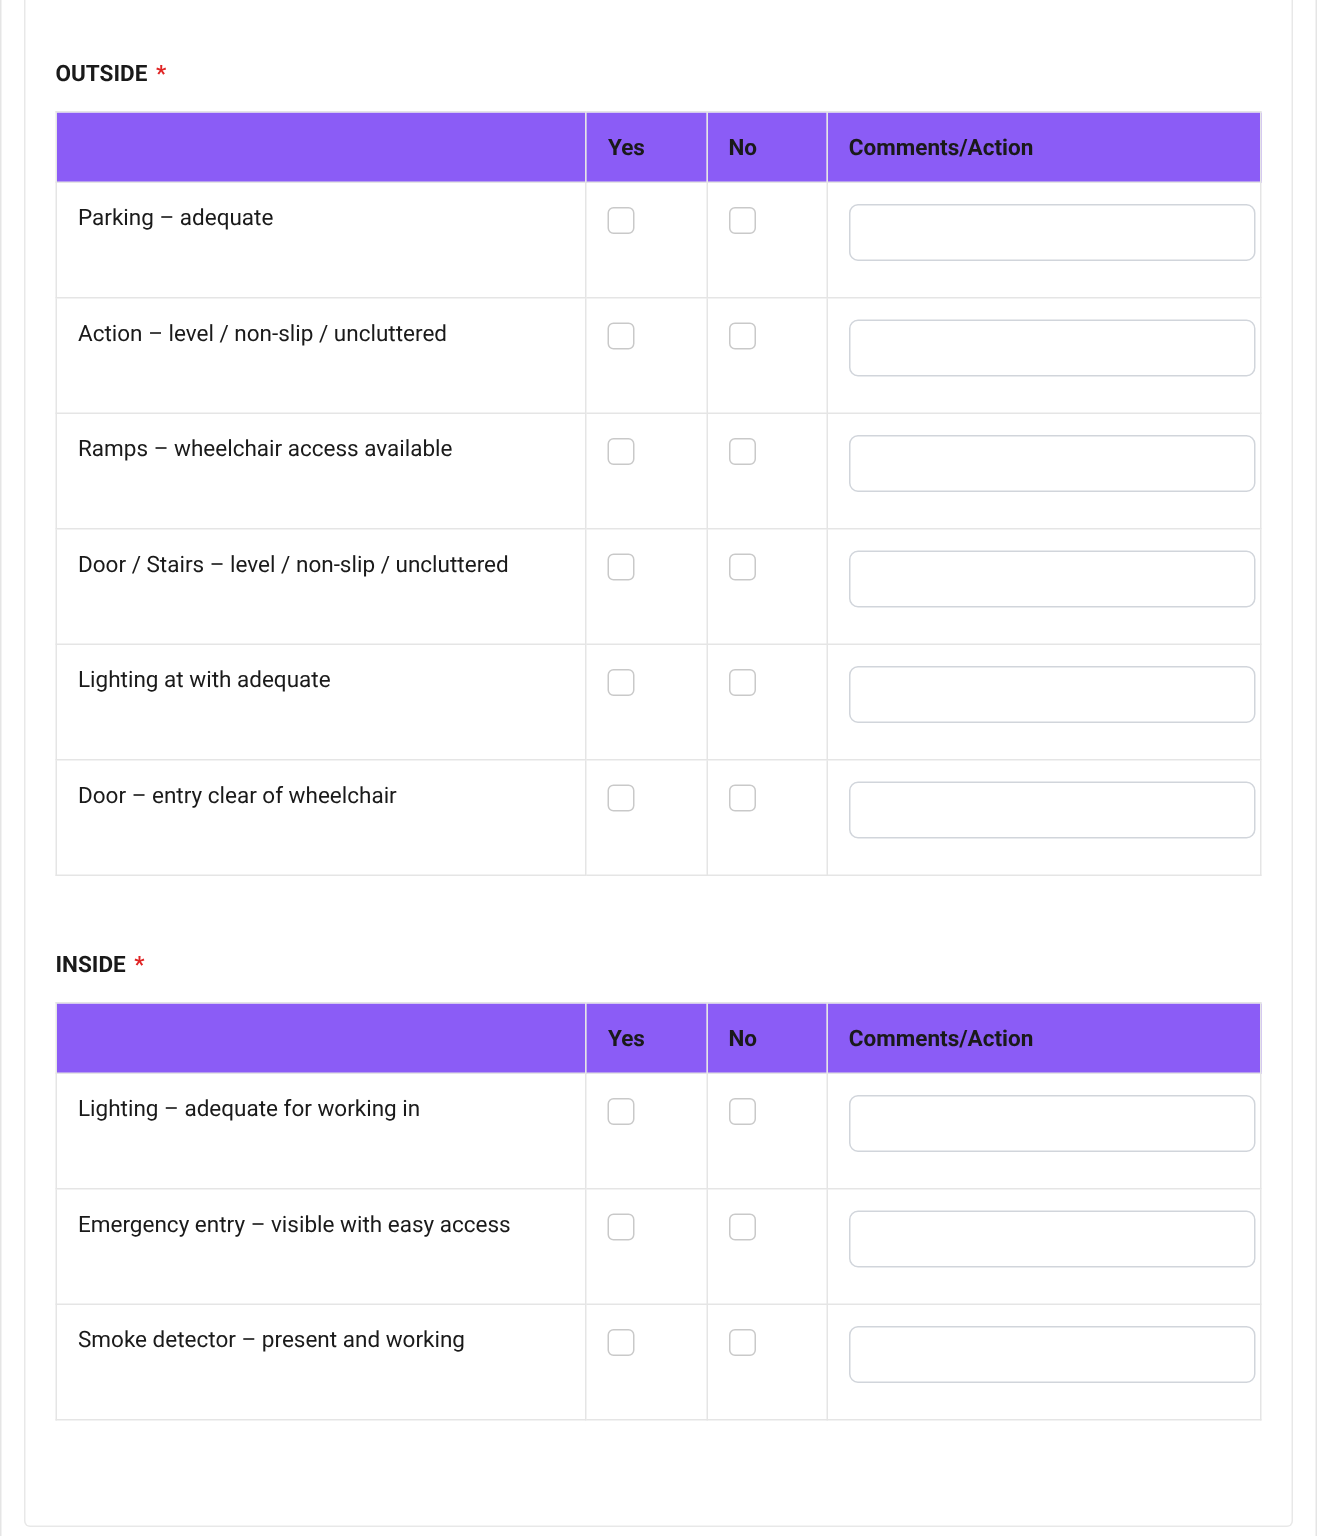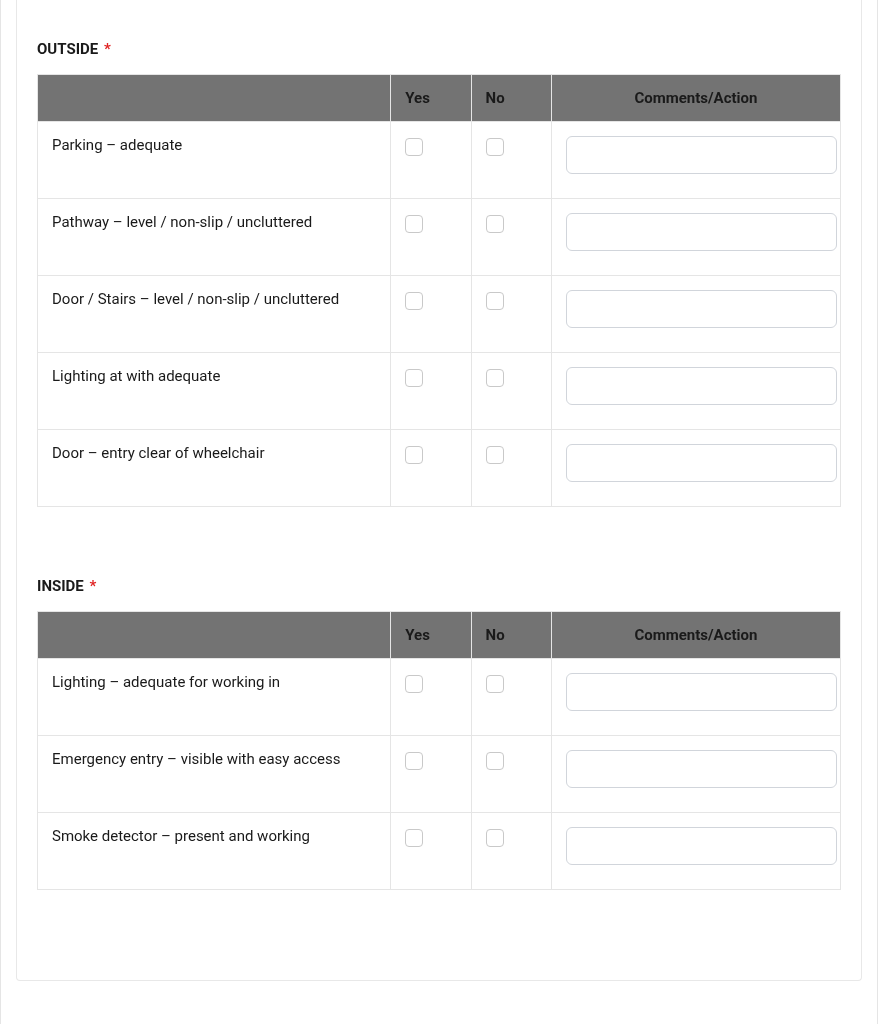--- a/index.html
+++ b/index.html
@@ -24,21 +24,21 @@
     }
     .inner-card {
       background: #fff;
       margin: 0 15px;
       border: 1px solid #e8e8e8;
       border-top: none;
       border-radius: 0 0 4px 4px;
       padding: 40px 20px 20px 20px;
     }
     .section {
-      margin-bottom: 70px;
+      margin-bottom: 50px;
     }
     .section-title {
       font-weight: 700;
       font-size: 15px;
       margin-bottom: 16px;
       color: #1a1a1a;
     }
     .required {
       color: #e02424;
       margin-left: 2px;
@@ -51,32 +51,31 @@
     table.checklist th,
     table.checklist td {
       border: 1px solid #e5e5e5;
       padding: 12px 14px;
       text-align: left;
       vertical-align: top;
     }
     table.checklist th {
       font-weight: 700;
       font-size: 15px;
-      background: #737373;
+      background: #8b5cf6;
       padding: 14px;
     }
     table.checklist th.col-item {
       width: 44%;
     }
     table.checklist th.col-check {
       width: 10%;
     }
     table.checklist th.col-comment {
       width: 36%;
-      text-align: center;
     }
     table.checklist td {
       padding: 14px 3px 24px 14px;
     }
     .item-label {
       font-size: 15px;
       color: #1a1a1a;
     }
     .checkbox {
       appearance: none;
@@ -126,21 +125,27 @@
           </tr>
         </thead>
         <tbody>
           <tr>
             <td><span class="item-label">Parking – adequate</span></td>
             <td><input type="checkbox" class="checkbox" style=""></td>
             <td><input type="checkbox" class="checkbox" style=""></td>
             <td><input type="text" class="comment-input" value="" style=""></td>
           </tr>
           <tr>
-            <td><span class="item-label">Pathway – level / non-slip / uncluttered</span></td>
+            <td><span class="item-label">Action – level / non-slip / uncluttered</span></td>
+            <td><input type="checkbox" class="checkbox" style=""></td>
+            <td><input type="checkbox" class="checkbox" style=""></td>
+            <td><input type="text" class="comment-input" value="" style=""></td>
+          </tr>
+          <tr>
+            <td><span class="item-label">Ramps – wheelchair access available</span></td>
             <td><input type="checkbox" class="checkbox" style=""></td>
             <td><input type="checkbox" class="checkbox" style=""></td>
             <td><input type="text" class="comment-input" value="" style=""></td>
           </tr>
           <tr>
             <td><span class="item-label">Door / Stairs – level / non-slip / uncluttered</span></td>
             <td><input type="checkbox" class="checkbox" style=""></td>
             <td><input type="checkbox" class="checkbox" style=""></td>
             <td><input type="text" class="comment-input" value="" style=""></td>
           </tr>

